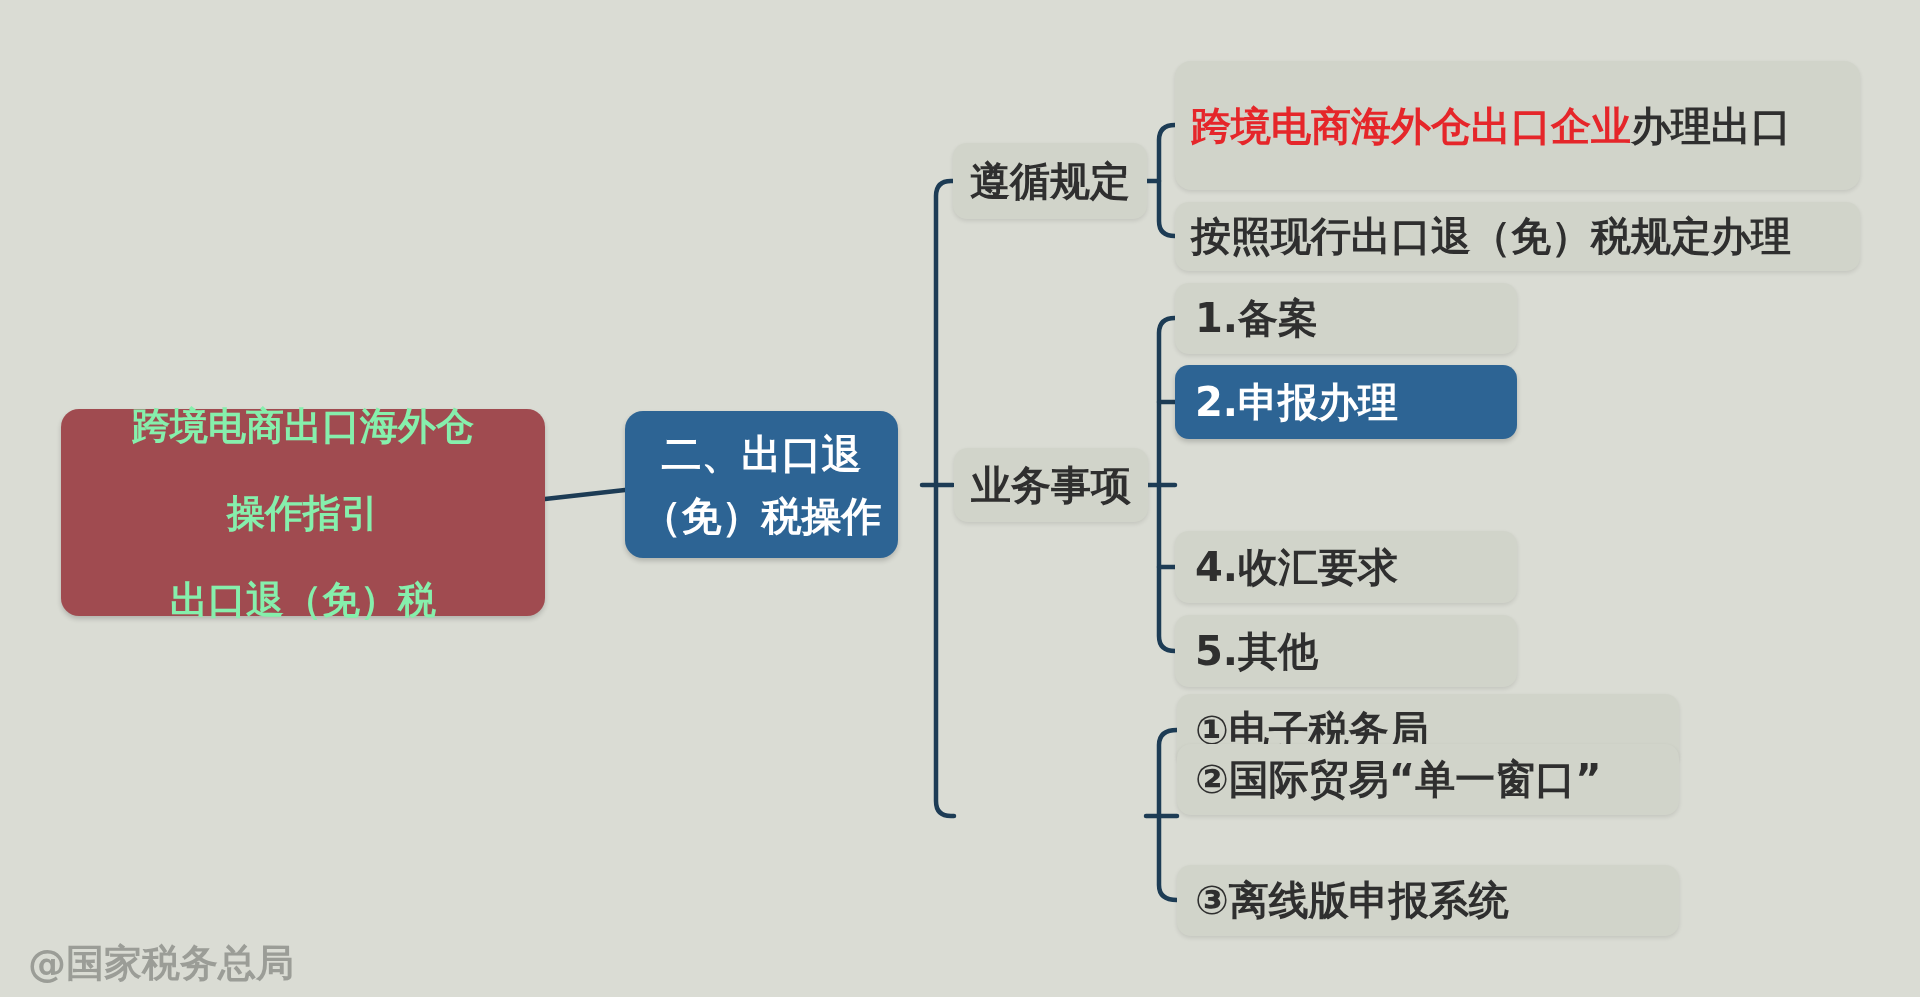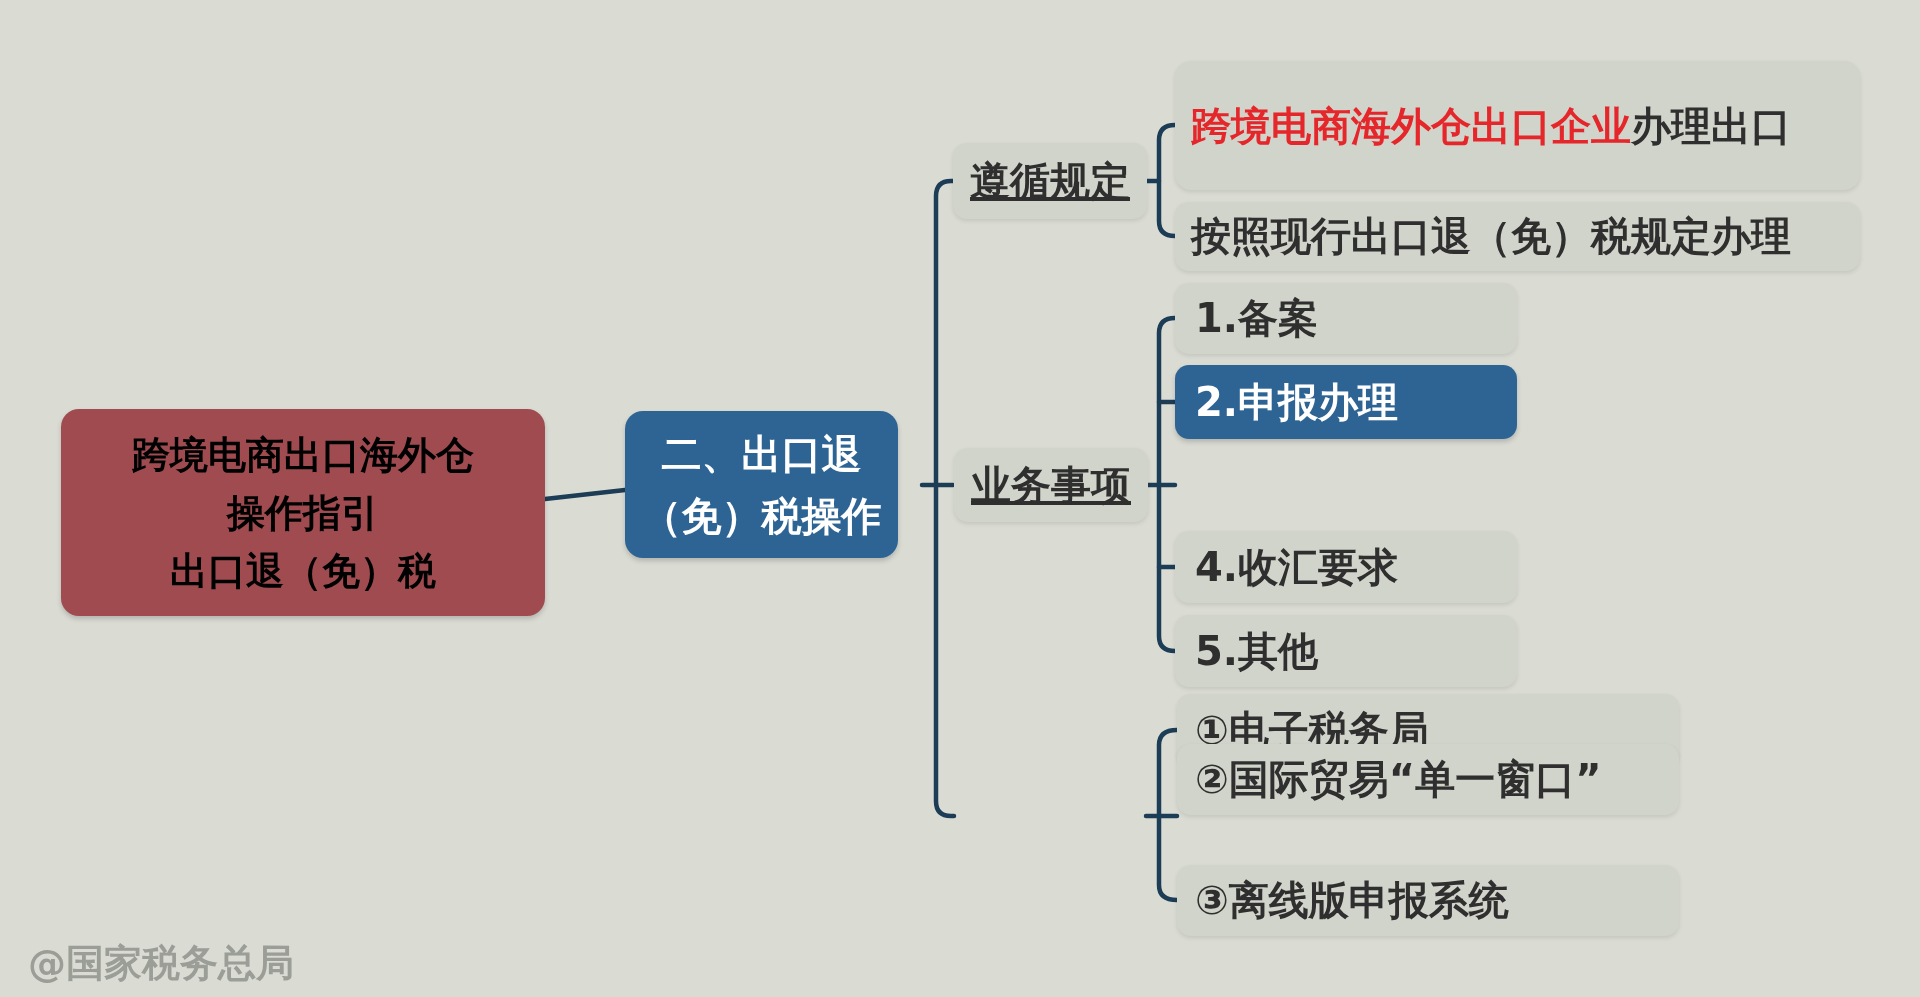--- a/index.html
+++ b/index.html
@@ -9,27 +9,27 @@
   html,body{margin:0;padding:0;}
   .canvas{
     position:relative; width:1920px; height:997px; background:var(--bg);
     font-family:"DejaVu Sans","Liberation Sans",sans-serif; font-weight:bold;
     overflow:hidden;
   }
   .connectors{position:absolute; left:0; top:0; width:1920px; height:997px;}
   .connectors path{stroke:var(--line); stroke-width:4.5; fill:none; stroke-linecap:round;}
   .node{position:absolute; box-sizing:border-box; border-radius:16px;}
   .gray{background:var(--box-gray); color:var(--text-dark); box-shadow:0 2px 4px rgba(0,0,0,0.10);}
-  .redbox{background:var(--box-red); color:#000000; box-shadow:0 3px 5px rgba(0,0,0,0.18);}
+  .redbox{background:var(--box-red); color:#86efac; box-shadow:0 3px 5px rgba(0,0,0,0.18);gap:29px;}
   .bluebox{background:var(--box-blue); color:#ffffff; box-shadow:0 3px 5px rgba(0,0,0,0.18);}
   .center{display:flex; flex-direction:column; align-items:center; justify-content:center; text-align:center;}
   .vcenter{display:flex; align-items:center; justify-content:flex-start;}
   .root-node{left:61px; top:409px; width:484px; height:207px; font-size:38px; line-height:58px; border-radius:18px;}
   .main-node{left:625px; top:411px; width:273px; height:147px; font-size:40px; line-height:62px; border-radius:18px;}
-  .branch-label{width:194px; height:76px; font-size:40px; border-radius:14px;text-decoration:underline;}
+  .branch-label{width:194px; height:76px; font-size:40px; border-radius:14px;}
   .label-rule{left:953px; top:143px;}
   .label-biz{left:954px; top:448px; height:74px;}
   .label-platform{left:954px; top:780px; height:73px;}
   .rule-child-1{left:1175px; top:61px; width:685px; height:129px; font-size:40px; line-height:62px;
     display:flex; flex-direction:column; justify-content:center; padding:0 16px;}
   .rule-child-2{left:1175px; top:202px; width:685px; height:69px; font-size:40px; padding:0 16px; border-radius:14px;}
   .biz-child{left:1175px; width:342px; font-size:40px; padding:0 20px; border-radius:14px;}
   .biz-1{top:283px; height:71px;}
   .biz-2{top:365px; height:74px;}
   .biz-3{top:450px; height:70px;}

